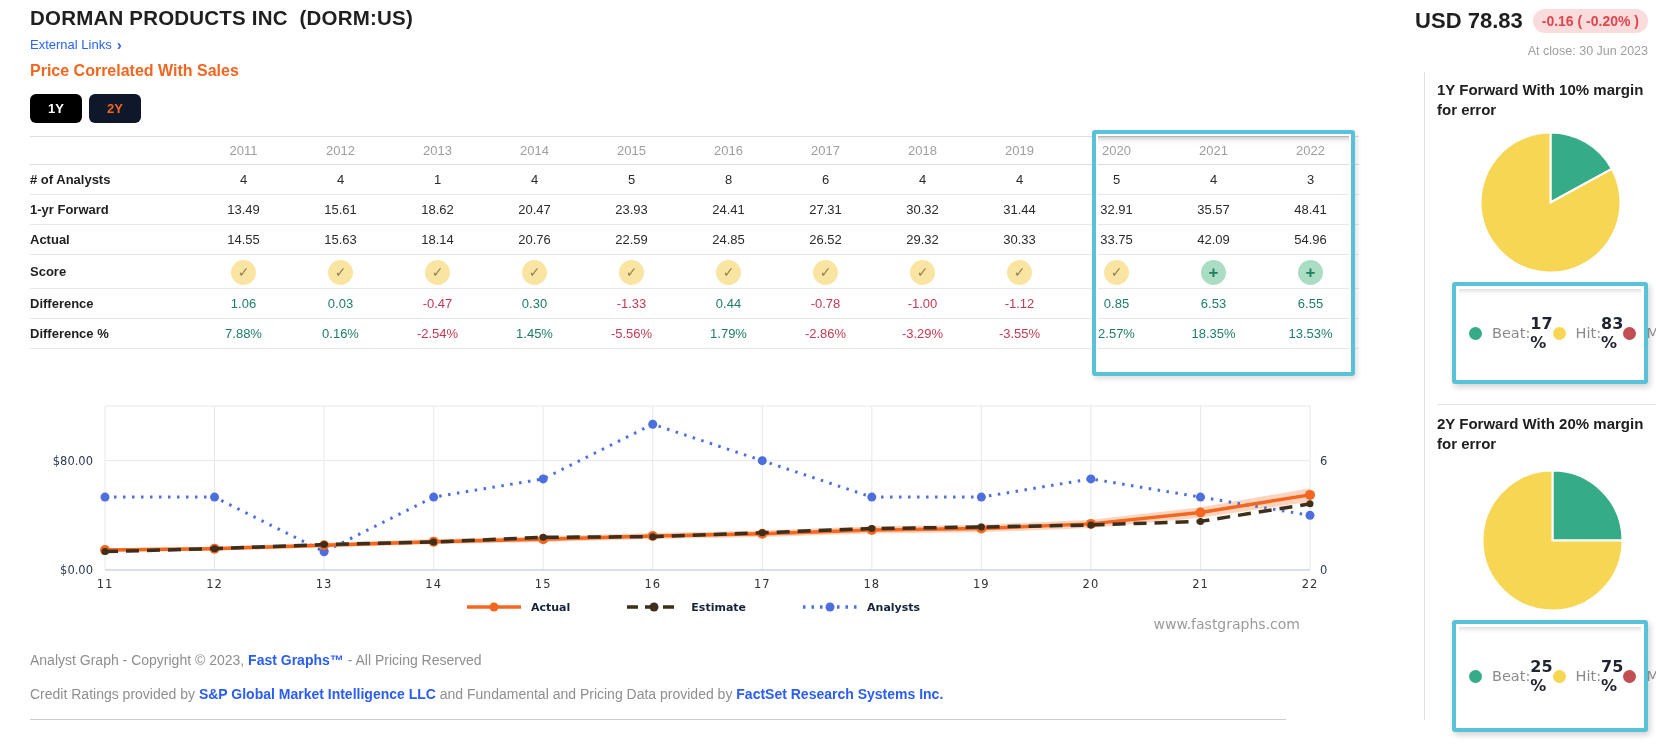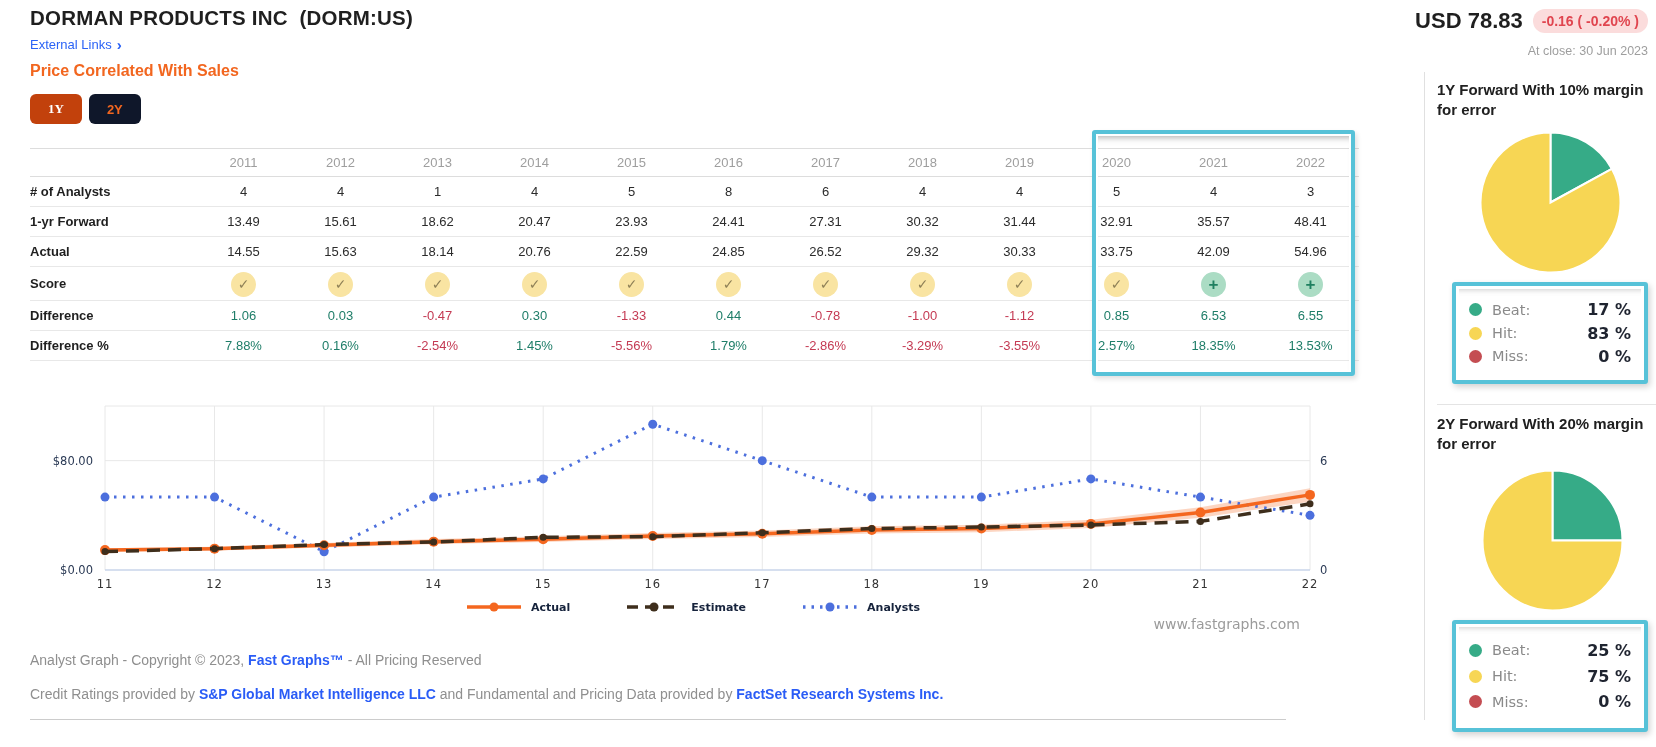--- a/index.html
+++ b/index.html
@@ -10,31 +10,31 @@
   
   .page-title { position:absolute; left:30px; top:6px; font-size:20.5px; font-weight:800;
                 color:#1f1f1f; white-space:pre; letter-spacing:.2px; }
   .external-links { position:absolute; left:30px; top:37px; font-size:13px; color:#2b63f6;
                     cursor:pointer; display:flex; align-items:center; gap:5px; }
   .external-links .chev { font-size:15px; font-weight:700; line-height:13px; }
   .subtitle { position:absolute; left:30px; top:62px; font-size:16px; font-weight:700; color:#f2661f; }
   .range-row { position:absolute; left:30px; top:94px; display:flex; gap:7px; }
   .range-btn { border:none; border-radius:6px; font-size:13px; font-weight:700;
                padding:7px 18px; cursor:pointer; font-family:inherit; }
-  .range-btn.active { background:#c2410c; color:#fff;font-family:Liberation Serif, serif; }
+  .range-btn.active { background:#000000; color:#fff; }
   .range-btn.idle   { background:#0f172a; color:#f2661f; }
 
   .price-row { position:absolute; top:8px; right:8px; display:flex; align-items:center; gap:10px; }
   .price-text { font-size:22px; font-weight:800; color:#1f1f1f; }
   .price-badge { background:#fbdcdc; color:#e0454f; font-size:14px; font-weight:700;
                  padding:4px 9px; border-radius:12px; white-space:pre; }
   .at-close { position:absolute; top:44px; right:8px; font-size:12.5px; color:#9e9e9e; }
 
   
-  .tbl { position:absolute; left:30px; top:148px; width:1329px;
+  .tbl { position:absolute; left:30px; top:136px; width:1329px;
          display:grid; grid-template-columns:165px repeat(12, 97px);
          border-top:1px solid #ddd; font-size:13px; }
   .th { height:28px; line-height:28px; text-align:center; color:#9e9e9e;
         border-bottom:1px solid #ddd; font-weight:400; }
   .td { height:30px; line-height:30px; text-align:center; color:#2b2b2b;
         border-bottom:1px solid #e8e8e8; }
   .lblcell { text-align:left; font-weight:700; color:#1f1f1f; }
   .td.score { height:34px; line-height:34px; }
   .pos { color:#1e7d68; }
   .neg { color:#c43a53; }
@@ -65,21 +65,21 @@
 
   
   .vdiv { position:absolute; left:1424px; top:72px; width:1px; height:648px; background:#e0e0e0; }
   .hdiv { position:absolute; left:1437px; top:404px; width:219px; height:1px; background:#e4e4e4; }
   .pie-title { position:absolute; left:1437px; width:215px; font-size:15px; font-weight:700;
                color:#202020; line-height:20px; }
   .pt1 { top:80px; } .pt2 { top:414px; }
   .pie-svg { position:absolute; }
   .p1 { left:1478px; top:130px; } .p2 { left:1480px; top:468px; }
   .pie-legend { position:absolute; left:1452px; width:196px; border:4px solid #57c2d8; border-radius:3px;
-                background:#fff; padding:10px 13px; display:flex; flex-direction:column;
+                background:#fff; padding:10px 13px; display:flex; 
                 justify-content:space-evenly;
                 box-shadow: inset 0 0 0 3px #ffffff, inset 0 7px 6px -4px rgba(110,110,110,.45),
                             2px 3px 6px rgba(0,0,0,.18); }
   .pl1 { top:282px; height:102px; } .pl2 { top:620px; height:112px; }
   .pie-legend .row { display:flex; align-items:center; font-family:"DejaVu Sans", sans-serif; }
   .pie-legend .dot { width:13px; height:13px; border-radius:50%; margin-right:10px; flex:none; }
   .pie-legend .lab { font-size:14.5px; color:#8a8a8a; }
   .pie-legend .val { margin-left:auto; font-size:16px; font-weight:700; color:#1f2430; }
 </style>
 </head>

